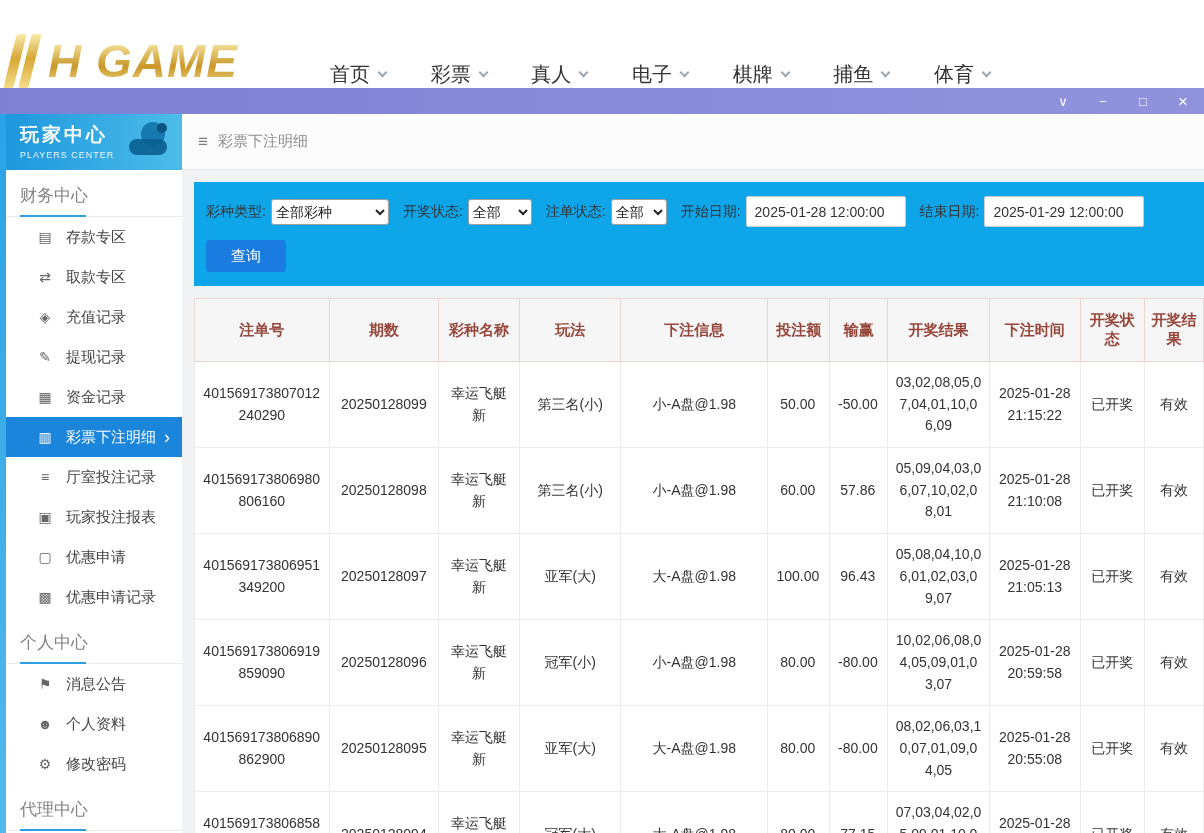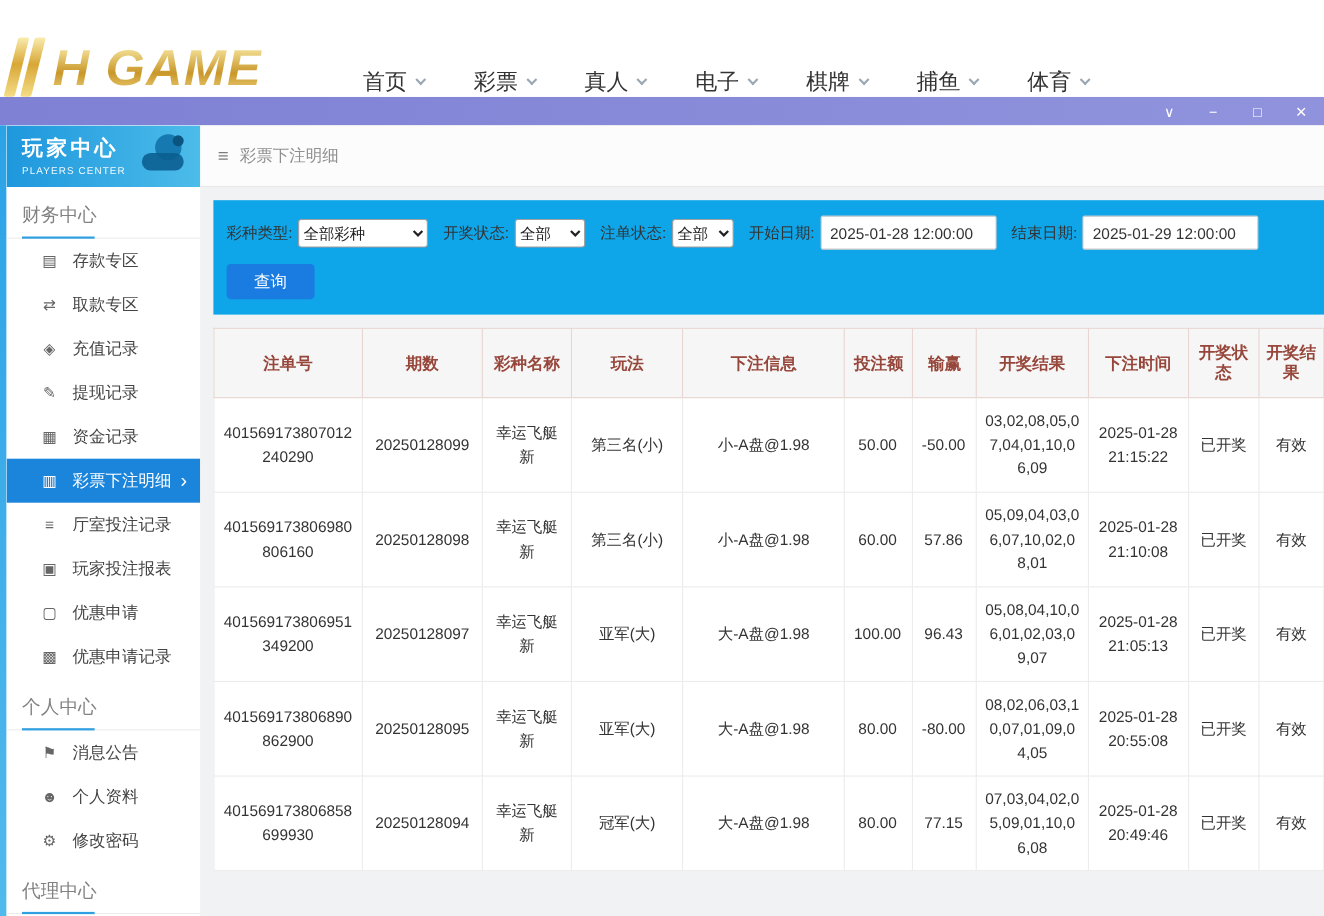--- a/index.html
+++ b/index.html
@@ -310,20 +310,33 @@
               <td class="col3">亚军(大)</td>
               <td class="col4">大-A盘@1.98</td>
               <td class="col5">100.00</td>
               <td class="col6">96.43</td>
               <td class="col7">05,08,04,10,06,01,02,03,09,07</td>
               <td class="col8">2025-01-28 21:05:13</td>
               <td class="col9">已开奖</td>
               <td class="col10">有效</td>
             </tr>
             <tr>
+              <td class="col0">401569173806919859090</td>
+              <td class="col1">20250128096</td>
+              <td class="col2">幸运飞艇新</td>
+              <td class="col3">冠军(小)</td>
+              <td class="col4">小-A盘@1.98</td>
+              <td class="col5">80.00</td>
+              <td class="col6">-80.00</td>
+              <td class="col7">10,02,06,08,04,05,09,01,03,07</td>
+              <td class="col8">2025-01-28 20:59:58</td>
+              <td class="col9">已开奖</td>
+              <td class="col10">有效</td>
+            </tr>
+            <tr>
               <td class="col0">401569173806890862900</td>
               <td class="col1">20250128095</td>
               <td class="col2">幸运飞艇新</td>
               <td class="col3">亚军(大)</td>
               <td class="col4">大-A盘@1.98</td>
               <td class="col5">80.00</td>
               <td class="col6">-80.00</td>
               <td class="col7">08,02,06,03,10,07,01,09,04,05</td>
               <td class="col8">2025-01-28 20:55:08</td>
               <td class="col9">已开奖</td>

